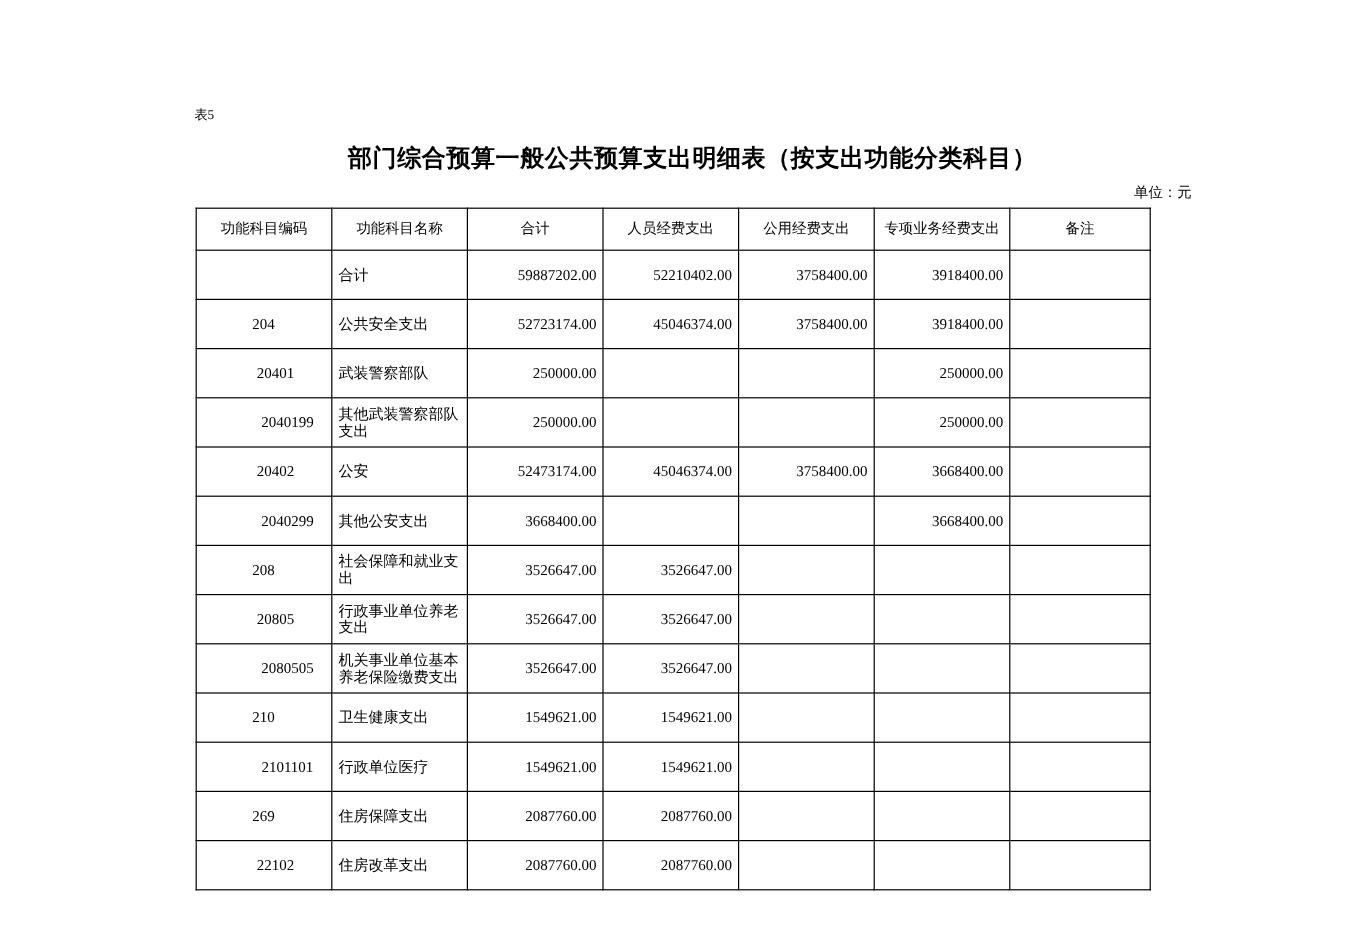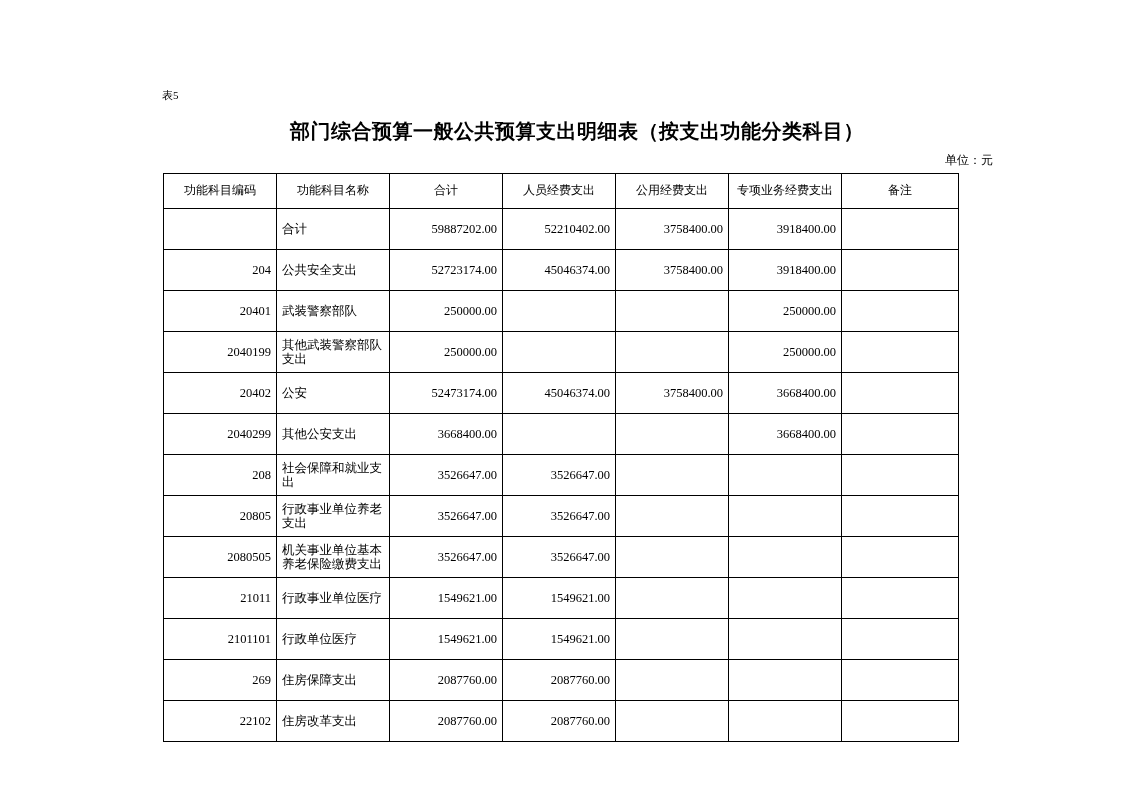--- a/index.html
+++ b/index.html
@@ -70,21 +70,21 @@
     font-size: 12px;
   }
   col.c-code   { width: 113px; }
   col.c-name   { width: 113px; }
   col.c-total  { width: 113px; }
   col.c-pers   { width: 113px; }
   col.c-pub    { width: 113px; }
   col.c-spec   { width: 113px; }
   col.c-note   { width: 117px; }
 
-  td.code { text-align: right; }
+  td.code { text-align: center; }
   td.code.lvl1 { padding-left: 4px; }
   td.code.lvl2 { padding-left: 24px; }
   td.code.lvl3 { padding-left: 44px; }
   td.name { text-align: left; padding-left: 6px; }
   td.num  { text-align: right; padding-right: 6px; }
   td.empty { }
 </style>
 </head>
 <body>
 
@@ -193,22 +193,22 @@
         <tr>
           <td class="code lvl3">2080505</td>
           <td class="name">机关事业单位基本养老保险缴费支出</td>
           <td class="num">3526647.00</td>
           <td class="num">3526647.00</td>
           <td class="num"></td>
           <td class="num"></td>
           <td class="empty"></td>
         </tr>
         <tr>
-          <td class="code lvl2">21011</td>
-          <td class="name">行政事业单位医疗</td>
+          <td class="code lvl1">210</td>
+          <td class="name">卫生健康支出</td>
           <td class="num">1549621.00</td>
           <td class="num">1549621.00</td>
           <td class="num"></td>
           <td class="num"></td>
           <td class="empty"></td>
         </tr>
         <tr>
           <td class="code lvl3">2101101</td>
           <td class="name">行政单位医疗</td>
           <td class="num">1549621.00</td>

